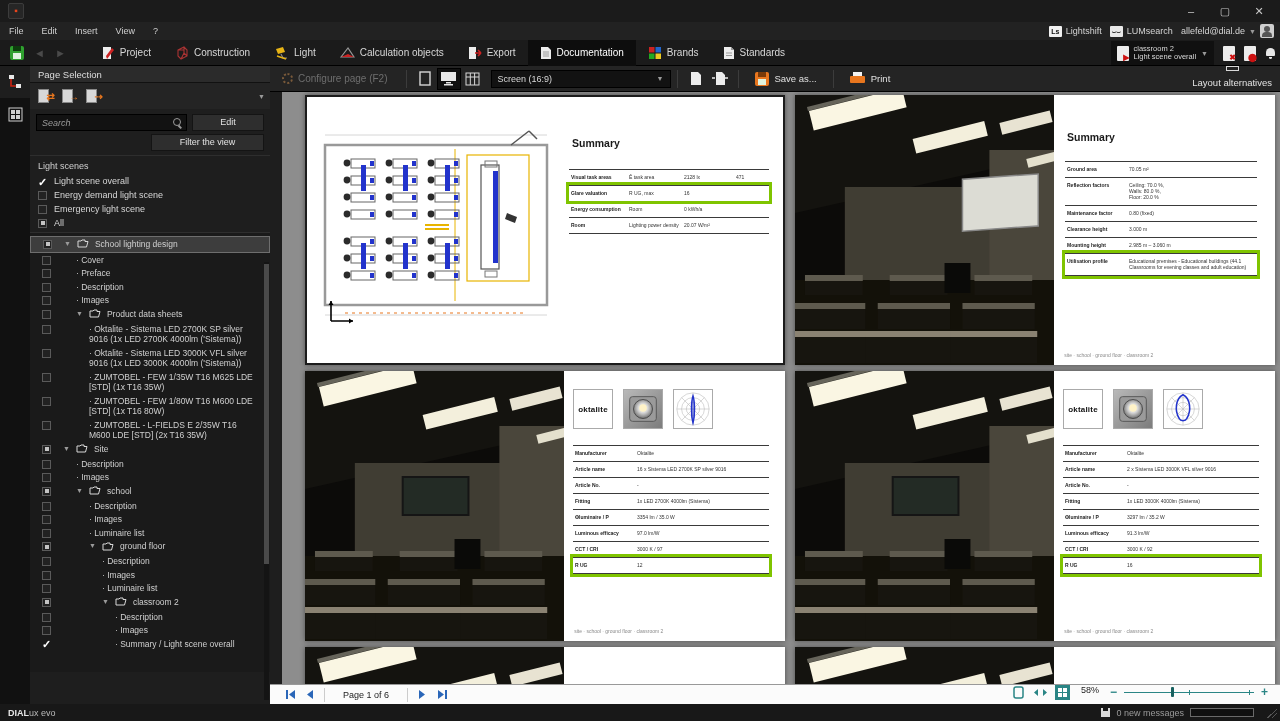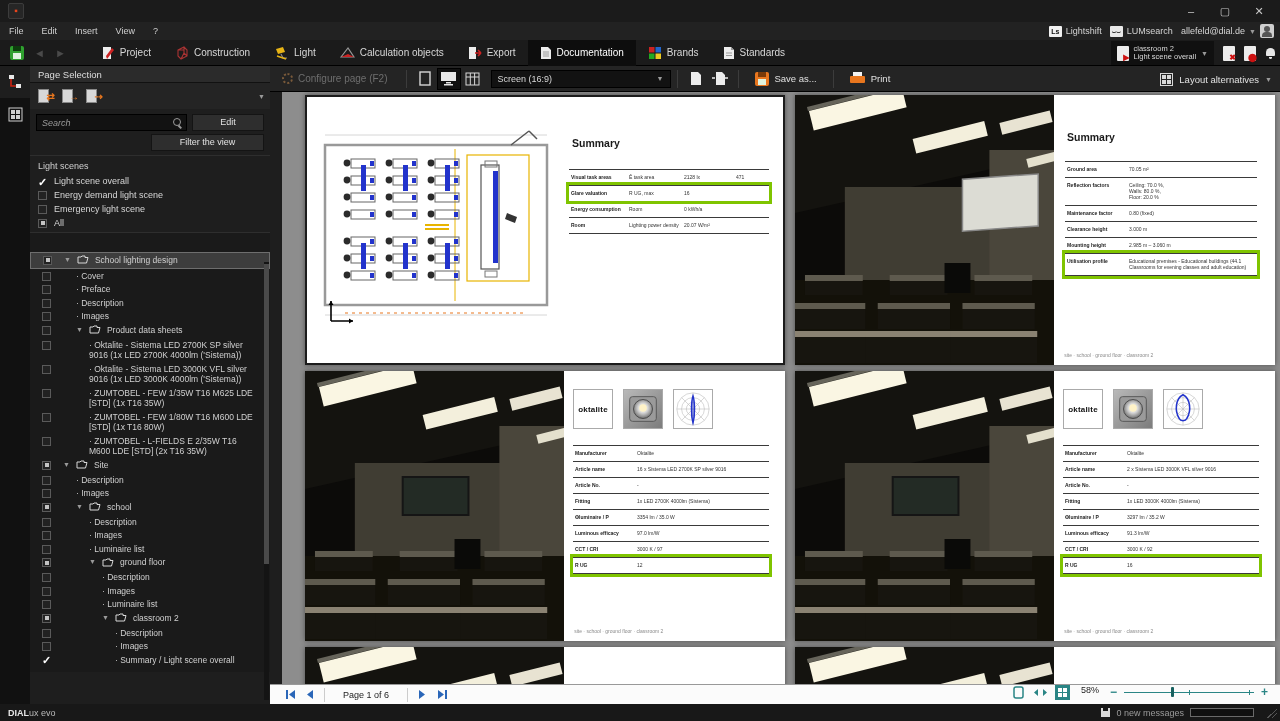--- a/index.html
+++ b/index.html
@@ -63,21 +63,21 @@
   .side-btn { background:#2e2e2e; border:1px solid #141414; color:#e2e2e2; font-size:9px; height:17px; line-height:15px; text-align:center; }
   #edit-btn { width:72px; }
   #filter-row { display:flex; justify-content:flex-end; padding:0 6px 4px 6px; }
   #filter-btn { width:113px; }
   #scenes-label { color:#cfcfcf; font-size:9px; padding:5px 8px 3px 8px; border-top:1px solid #2e2e2e; }
   .cb { width:9px; height:9px; background:#222; border:1px solid #5a5a5a; position:relative; flex:none; }
   .cb.p::after { content:""; position:absolute; inset:1.5px; background:#c4c4c4; }
   .cb.c { border-color:transparent; background:transparent; }
   .cb.c::after { content:"✓"; position:absolute; left:-1px; top:-2px; color:#fff; font-size:11px; font-weight:bold; }
   .scene-row { display:flex; align-items:center; gap:7px; padding:2px 8px; color:#d6d6d6; font-size:9px; }
-  #tree { position:relative; margin-top:2px; border-top:1px solid #2e2e2e; padding-top:19px; height:440px; overflow:hidden; background:#1a1a1a; }
+  #tree { position:relative; margin-top:2px; border-top:1px solid #2e2e2e; padding-top:3px; height:440px; overflow:hidden; background:#1a1a1a; }
   .trow { display:flex; align-items:flex-start; gap:6px; padding:1.5px 10px 1.5px 12px; color:#d0d0d0; font-size:8.5px; line-height:10.5px; }
   .trow .cb { margin-top:1px; }
   .trow.sel { background:#3d3d3d; border:1px solid #6e6e6e; }
   .tind { flex:none; }
   .tarrow { color:#9a9a9a; font-size:7px; line-height:10px; flex:none; }
   .folder-ico { flex:none; margin-top:0.5px; }
   .tlabel { flex:1; }
   .bullet::before { content:"·  "; }
   #side-scroll { position:absolute; right:1px; top:196px; width:5px; height:438px; background:#141414; }
   #side-scroll .handle { position:absolute; left:0; top:2px; width:5px; height:300px; background:#4a4a4a; }
@@ -90,21 +90,21 @@
   .vsep { width:1px; height:18px; background:#3c3c3c; margin:0 6px; }
   .tb-ico { width:24px; height:22px; display:flex; align-items:center; justify-content:center; }
   .tb-ico.active { background:#111; border:1px solid #000; }
   #format-dd { width:180px; height:18px; background:#121212; border:1px solid #000; color:#d8d8d8; font-size:9px; display:flex; align-items:center; padding:0 6px; justify-content:space-between; margin-left:6px; }
   .tb-label { display:flex; align-items:center; gap:6px; color:#e0e0e0; font-size:9.5px; padding:0 10px; }
   .floppy.orange { background:#e8761e; }
   .floppy.orange::before { background:#7a3a08; }
   .printer { width:15px; height:13px; position:relative; }
   .printer::before { content:""; position:absolute; left:0; top:4px; width:15px; height:7px; background:#e8761e; border-radius:1px; }
   .printer::after { content:""; position:absolute; left:3px; top:0; width:9px; height:4px; background:#f3f3f3; }
-  #layout-alt { position:absolute; right:8px; top:0; height:26px; display:flex; align-items:center; gap:6px; color:#e0e0e0; font-size:9.5px; }
+  #layout-alt { position:absolute; right:8px; top:0; height:26px; display:flex; align-items:center; gap:6px; color:#e0e0e0; font-size:9.5px;flex-direction:column; }
   .grid-ico { width:13px; height:13px; border:1px solid #d8d8d8; display:grid; grid-template-columns:1fr 1fr; gap:1px; padding:1px; }
   .grid-ico i { background:#d8d8d8; }
 
   
   #canvas { left:12px; top:26px; width:1010px; height:592px; background:#8d8d8d; overflow:hidden; }
   .page { position:absolute; background:#fff; box-shadow:0 0 5px rgba(0,0,0,.45); overflow:hidden; }
   .page.selected { border:2px solid #1c1c1c; }
   .page-render { position:absolute; left:0; top:0; width:54%; height:100%; }
   .page-caption { position:absolute; left:calc(54% + 10px); bottom:7px; color:#8a8a8a; font-size:5px; }
   .pg-title { position:absolute; font-weight:bold; color:#1a1a1a; font-size:10.5px; }

